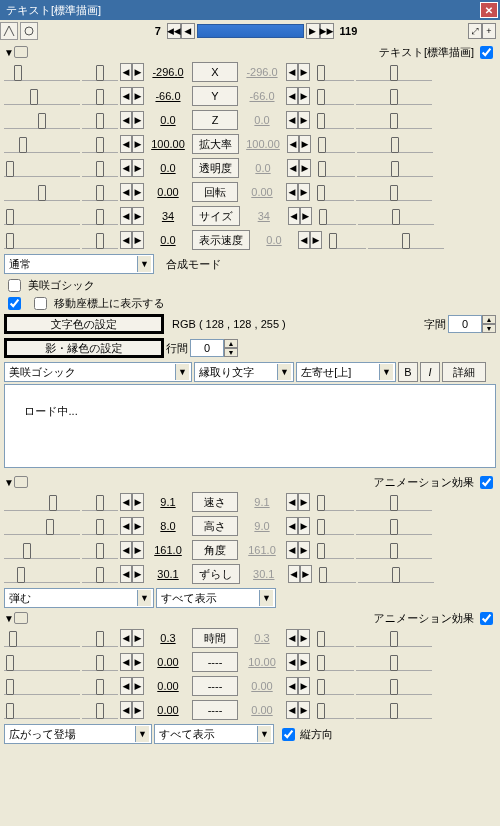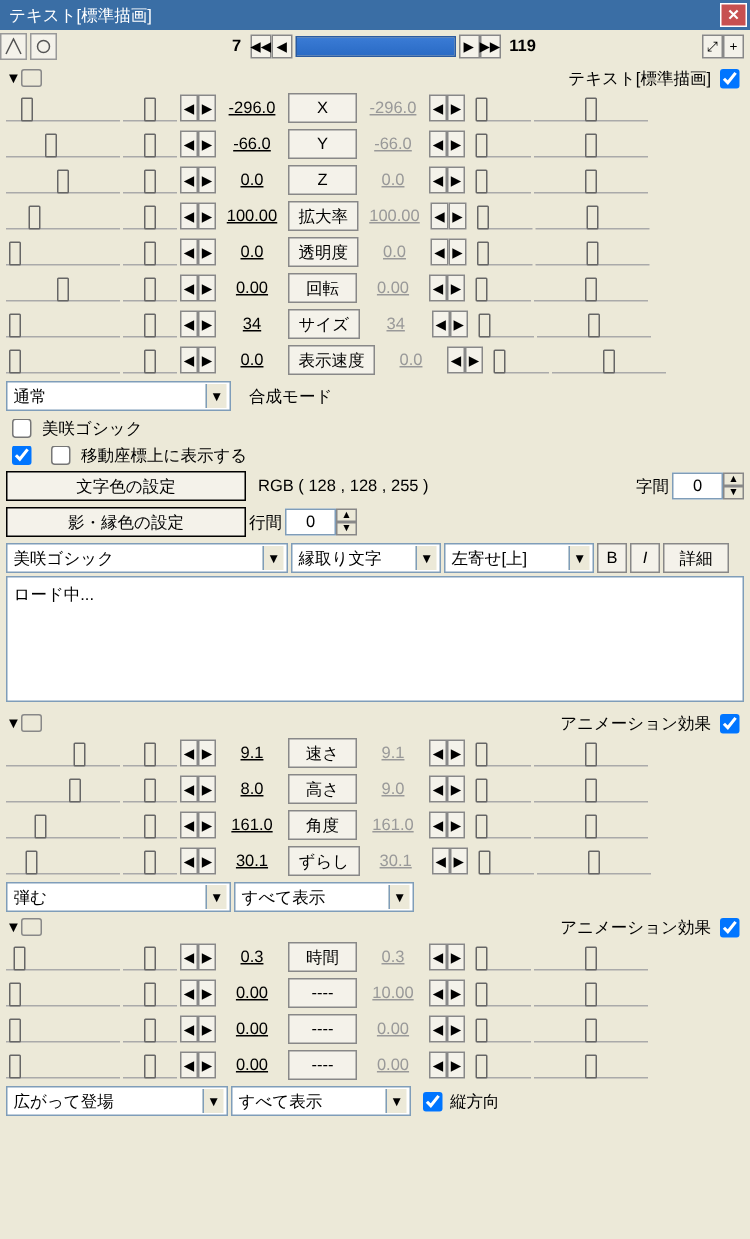--- a/index.html
+++ b/index.html
@@ -28,27 +28,27 @@
   .val { width:44px; text-align:center; text-decoration:underline; color:#000; font-weight:normal;}
   .val.gray { color:#999; text-decoration:underline;}
   .nudge { display:inline-flex;}
   .nudge .arrow-btn { width:12px; height:18px;}
   .btn { height:20px; border:1px solid #888; background:#f4f2ea; padding:0 6px; display:inline-flex; align-items:center; justify-content:center; min-width:44px;}
   .btn.w46{min-width:46px;}
   .select { height:20px; border:1px solid #7f9db9; background:#fff; display:inline-flex; align-items:center; padding:0 2px 0 4px;}
   .select .sel-arrow { width:14px; height:16px; background:#ece9d8; border-left:1px solid #7f9db9; display:inline-flex; align-items:center; justify-content:center; margin-left:4px; font-size:9px;}
   .chk-row { display:flex; align-items:center; height:18px; gap:4px;}
   .chk-row input { width:13px; height:13px;}
-  .wide-btn { flex:0 0 160px; height:20px; border:1px solid #000000; background:#f4f2ea; display:flex; align-items:center; justify-content:center;}
+  .wide-btn { flex:0 0 160px; height:20px; border:3px solid #000000; background:#f4f2ea; display:flex; align-items:center; justify-content:center;}
   .rgb { flex:1; padding-left:6px;}
   .spin { width:34px; height:18px; border:1px solid #7f9db9; background:#fff; text-align:center;}
   .spin-wrap { display:inline-flex; align-items:center;}
   .spin-btns { display:inline-flex; flex-direction:column;}
   .spin-btns .sb { width:14px; height:9px; border:1px solid #888; background:#ece9d8; font-size:7px; display:flex; align-items:center; justify-content:center;}
-  .textarea { border:1px solid #7f9db9; background:#fff; height:84px; padding:4px; color:#000;}
+  .textarea { border:1px solid #7f9db9; background:#fff; height:84px; padding:19px; color:#000;}
   .sq-btn { width:20px; height:20px; border:1px solid #888; background:#f4f2ea; display:inline-flex; align-items:center; justify-content:center;}
   svg { display:block;}
 </style>
 </head>
 <body>
 
 <div class="titlebar">
   <span class="title">テキスト[標準描画]</span>
   <span class="closebtn">✕</span>
 </div>

